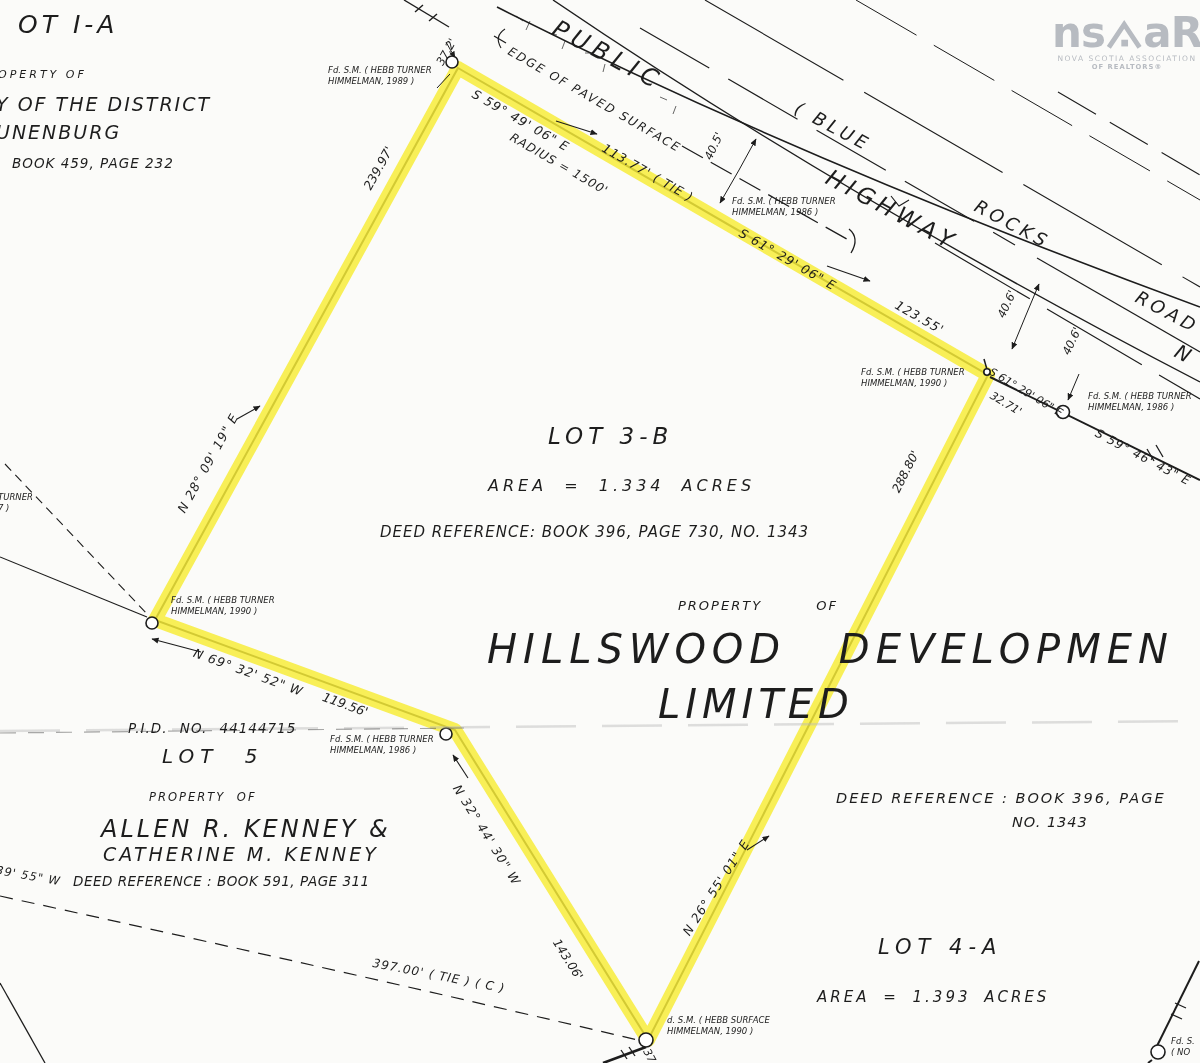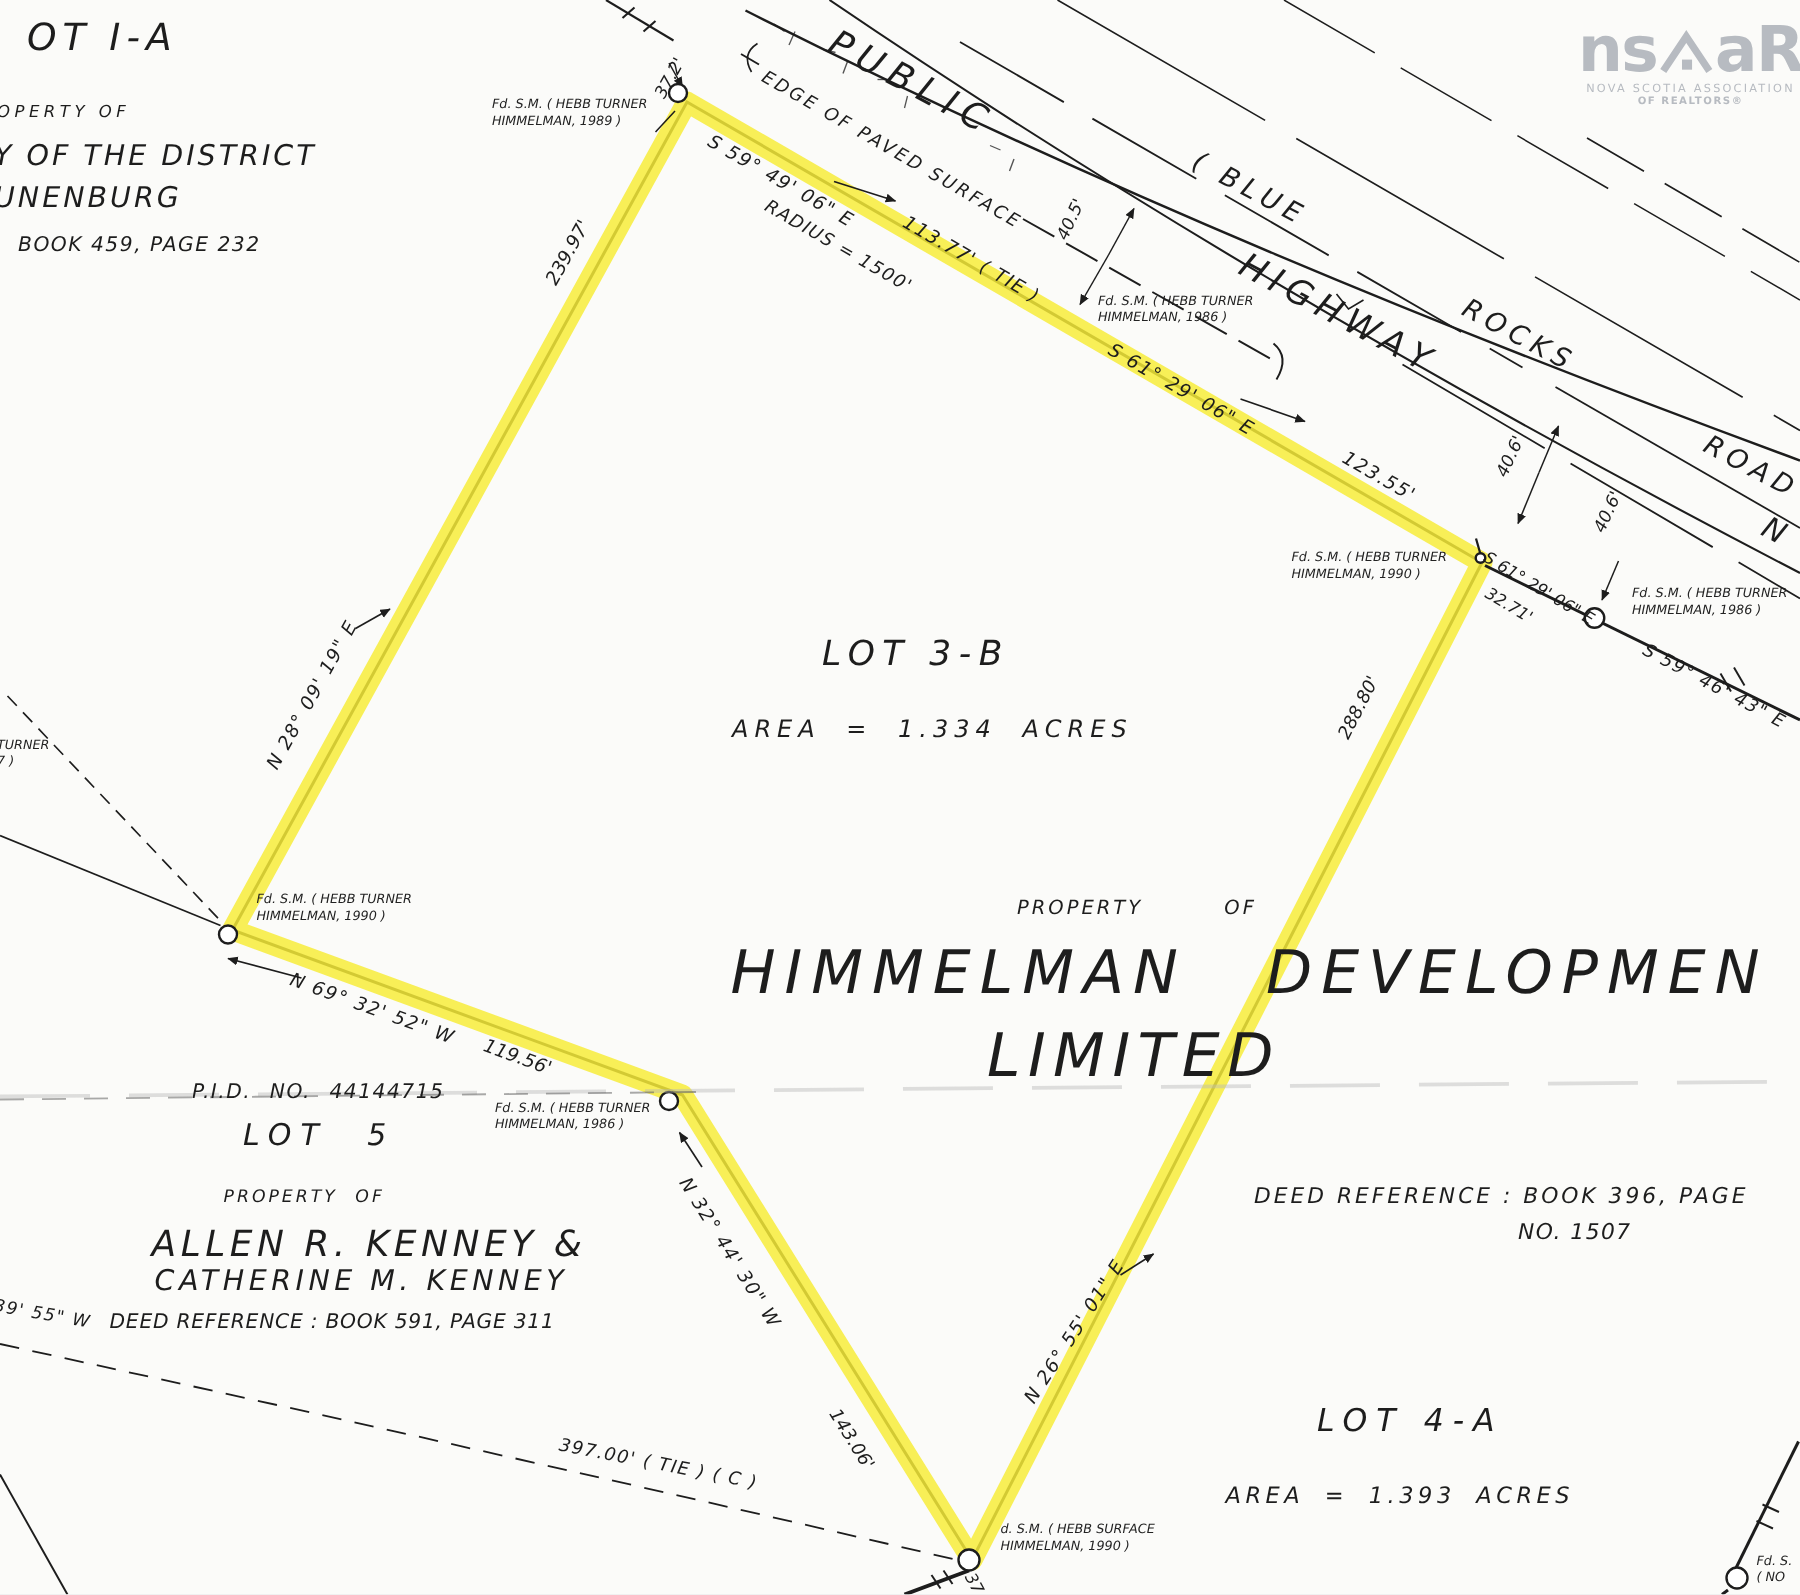--- a/index.html
+++ b/index.html
@@ -148,33 +148,34 @@
   <div class="t" style="left:560px;top:16px;font-size:24px;letter-spacing:6px;transform:rotate(28deg);">PUBLIC</div>
   <div class="t" style="left:800px;top:99px;font-size:18px;letter-spacing:4px;transform:rotate(28deg);">( BLUE</div>
   <div class="t" style="left:833px;top:166px;font-size:23px;letter-spacing:5px;transform:rotate(28deg);">HIGHWAY</div>
   <div class="t" style="left:980px;top:197px;font-size:18px;letter-spacing:4px;transform:rotate(28deg);">ROCKS</div>
   <div class="t" style="left:1141px;top:288px;font-size:18px;letter-spacing:4px;transform:rotate(28deg);">ROAD</div>
   <div class="t" style="left:1181px;top:341px;font-size:20px;transform:rotate(28deg);">N</div>
   <div class="t" style="left:512px;top:45px;font-size:12px;letter-spacing:2px;transform:rotate(30deg);">EDGE OF PAVED SURFACE</div>
 
   <div class="t" style="left:548px;top:425px;font-size:23px;letter-spacing:5px;">LOT 3-B</div>
   <div class="t" style="left:488px;top:478px;font-size:16px;letter-spacing:4px;word-spacing:8px;">AREA = 1.334 ACRES</div>
+  <div class="t" style="left:380px;top:525px;font-size:15px;letter-spacing:1px;">DEED REFERENCE: BOOK 396, PAGE 730, NO. 1343</div>
   <div class="t" style="left:678px;top:599px;font-size:13px;letter-spacing:2px;word-spacing:48px;">PROPERTY OF</div>
-  <div class="t" style="left:487px;top:629px;font-size:40px;letter-spacing:6px;word-spacing:34px;">HIMMELMAN DEVELOPMEN</div>
+  <div class="t" style="left:487px;top:629px;font-size:40px;letter-spacing:6px;word-spacing:34px;">HILLSWOOD DEVELOPMEN</div>
   <div class="t" style="left:658px;top:684px;font-size:40px;letter-spacing:5px;">LIMITED</div>
 
   <div class="t" style="left:128px;top:722px;font-size:13.5px;letter-spacing:1px;word-spacing:7px;">P.I.D. NO. 44144715</div>
   <div class="t" style="left:162px;top:746px;font-size:20px;letter-spacing:6px;word-spacing:14px;">LOT 5</div>
   <div class="t" style="left:149px;top:792px;font-size:11.5px;letter-spacing:2px;word-spacing:6px;">PROPERTY OF</div>
   <div class="t" style="left:101px;top:817px;font-size:24px;letter-spacing:3px;">ALLEN R. KENNEY &amp;</div>
   <div class="t" style="left:55px;top:845px;font-size:19px;letter-spacing:3px;margin-left:48px;">CATHERINE M. KENNEY</div>
   <div class="t" style="left:73px;top:875px;font-size:13.5px;letter-spacing:0.5px;">DEED REFERENCE : BOOK 591, PAGE 311</div>
 
   <div class="t" style="left:836px;top:791px;font-size:14.5px;letter-spacing:2px;">DEED REFERENCE : BOOK 396, PAGE</div>
-  <div class="t" style="left:1012px;top:815px;font-size:14.5px;letter-spacing:1px;">NO. 1507</div>
+  <div class="t" style="left:1012px;top:815px;font-size:14.5px;letter-spacing:1px;">NO. 1343</div>
   <div class="t" style="left:878px;top:937px;font-size:21px;letter-spacing:6px;">LOT 4-A</div>
   <div class="t" style="left:817px;top:990px;font-size:15px;letter-spacing:3px;word-spacing:6px;">AREA = 1.393 ACRES</div>
 
   <div class="t" style="left:476px;top:88px;font-size:12.5px;letter-spacing:1px;transform:rotate(30deg);">S 59° 49' 06" E</div>
   <div class="t" style="left:606px;top:142px;font-size:12.5px;letter-spacing:1px;transform:rotate(30deg);">113.77' ( TIE )</div>
   <div class="t" style="left:514px;top:131px;font-size:12px;letter-spacing:1px;transform:rotate(30deg);">RADIUS = 1500'</div>
   <div class="t" style="left:743px;top:227px;font-size:12.5px;letter-spacing:1px;transform:rotate(30deg);">S 61° 29' 06" E</div>
   <div class="t" style="left:899px;top:299px;font-size:12.5px;letter-spacing:1px;transform:rotate(30deg);">123.55'</div>
   <div class="t" style="left:703px;top:157px;font-size:11.5px;transform:rotate(-65deg);">40.5'</div>
   <div class="t" style="left:996px;top:315px;font-size:11.5px;transform:rotate(-65deg);">40.6'</div>

